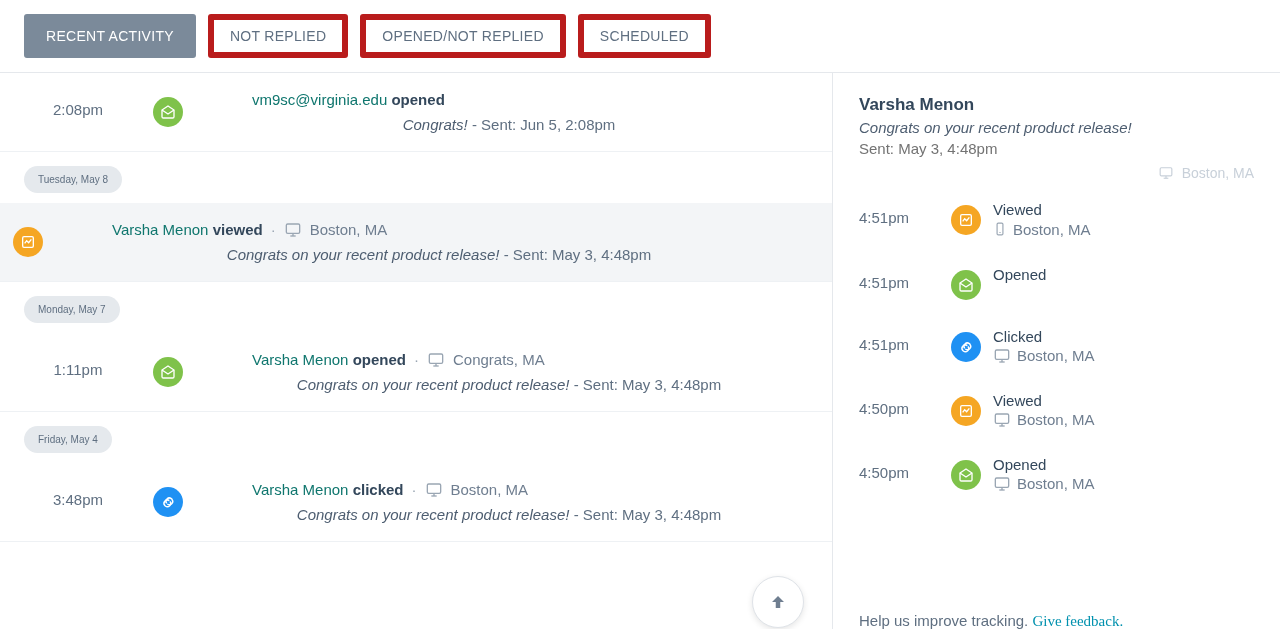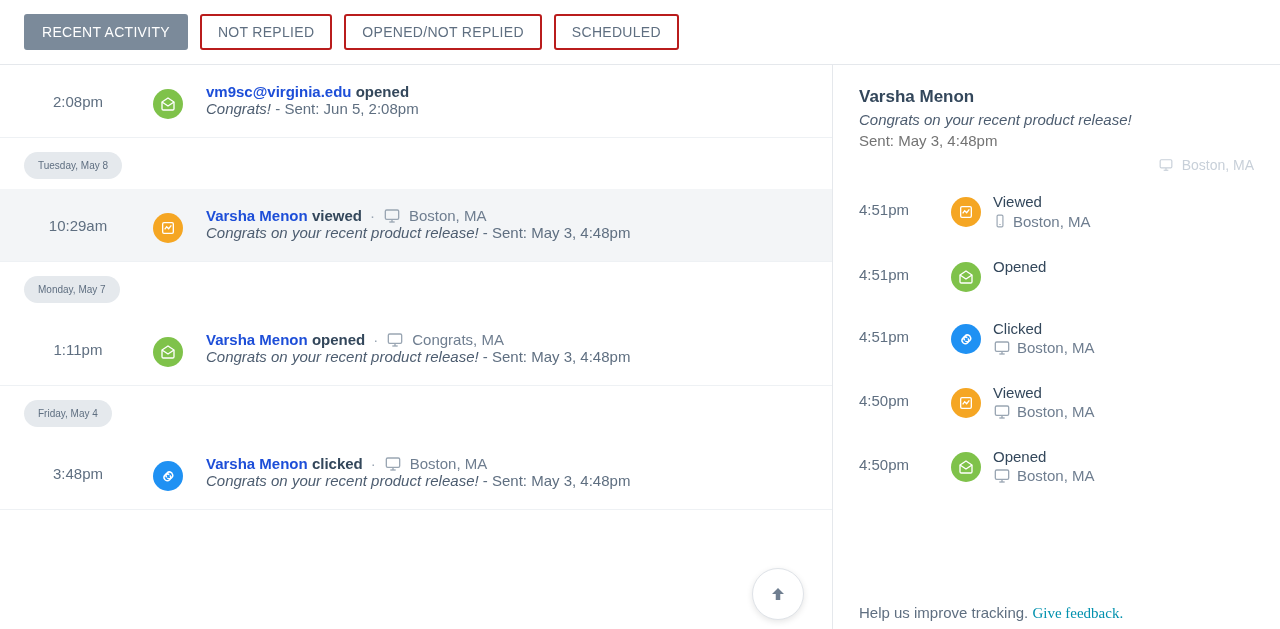--- a/index.html
+++ b/index.html
@@ -10,21 +10,21 @@
       font-size: 15px;
     }
     .tabs {
       display: flex;
       gap: 12px;
       padding: 14px 24px;
       border-bottom: 1px solid #e5e8ec;
     }
     .tab {
       padding: 8px 16px;
-      border: 2px solid #b91c1c;
+      border: 6px solid #b91c1c;
       border-radius: 3px;
       background: #fff;
       color: #5f6f81;
       font-size: 14px;
       letter-spacing: 0.3px;
       cursor: pointer;
     }
     .tab.active {
       background: #7b8a9a;
       border-color: #7b8a9a;
@@ -72,25 +72,25 @@
     .content-col {
       flex: 1;
       padding-left: 18px;
     }
     .line1 {
       display: flex;
       align-items: center;
       gap: 8px;
       flex-wrap: wrap;
     }
-    .actor { font-weight: 700; color: #1d4ed8; }
+    .actor { font-weight: 400; color: #0f766e; margin-left: 46px; }
     .action { font-weight: 700; color: #33475b; }
     .dot { color: #9aa6b3; }
     .loc { color: #6f7e90; }
-    .line2 { margin-top: 0; color: #4d5d70; }
+    .line2 { margin-top: 8px; color: #4d5d70; text-align: center; }
     .subject { font-style: italic; }
     .sent { color: #5f6f81; }
     .date-sep {
       padding: 14px 0 10px 24px;
       background: #fff;
     }
     .date-pill {
       display: inline-block;
       background: #e5e9ed;
       color: #5f6f81;
@@ -181,21 +181,20 @@
         </div>
         <div class="content-col">
           <div class="line1">
             <span><span class="actor">vm9sc@virginia.edu</span> <span class="action">opened</span></span> 
           </div>
           <div class="line2"><span class="subject">Congrats!</span> <span class="sent">- Sent: Jun 5, 2:08pm</span></div>
         </div>
       </div>
       <div class="date-sep"><span class="date-pill">Tuesday, May 8</span></div>
       <div class="activity-row selected">
-        <div class="time-col">10:29am</div>
         <div class="icon-col">
           <div class="circ-icon circ-orange">
             <svg width="16" height="16" viewBox="0 0 24 24" fill="none" stroke="#fff" stroke-width="2">
               <rect x="4" y="4" width="16" height="16" rx="2"></rect>
               <polyline points="7,14 10,10 13,13 17,8"></polyline>
             </svg>
           </div>
         </div>
         <div class="content-col">
           <div class="line1">

